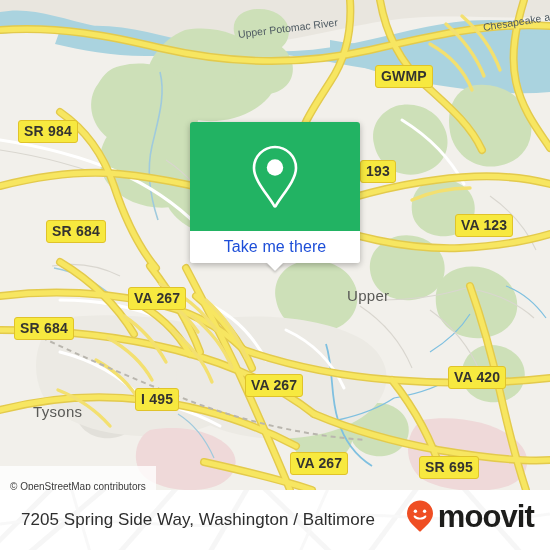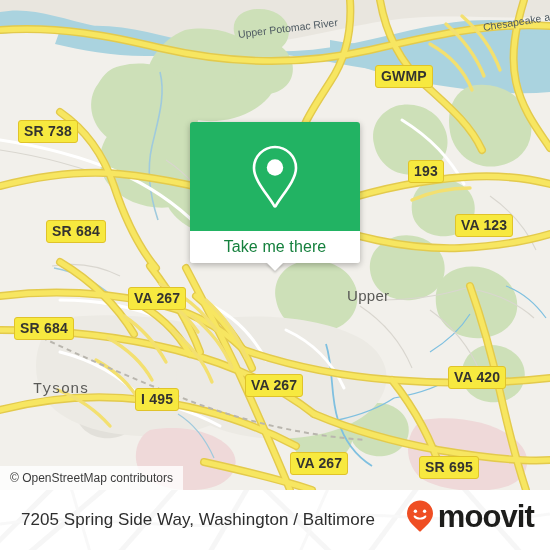--- a/index.html
+++ b/index.html
@@ -78,21 +78,21 @@
   #callout-bottom {
     background: #ffffff;
     height: 32px;
     border-radius: 0 0 3px 3px;
     display: flex;
     align-items: center;
     justify-content: center;
     position: relative;
   }
   #callout-label {
-    color: #15803d;
+    color: #1d4ed8;
     font-size: 16px;
     letter-spacing: .1px;
   }
   #callout-tail {
     position: absolute;
     left: 50%;
     bottom: -8px;
     margin-left: -9px;
     width: 0; height: 0;
     border-left: 9px solid transparent;
@@ -103,23 +103,23 @@
 
   
   #attribution {
     position: absolute;
     left: 0;
     top: 466px;
     height: 24px;
     display: flex;
     align-items: center;
     background: rgba(255,255,255,.78);
-    padding: 0 10px 0 10px;
+    padding: 8px 10px 0 10px;
     color: #3b3b3b;
-    font-size: 12px;
+    font-size: 10px;
     white-space: nowrap;
   }
 
   
   #footer {
     position: absolute;
     left: 0;
     top: 490px;
     width: 550px;
     height: 60px;
@@ -326,25 +326,25 @@
 
       <g stroke="#b9b6ae" stroke-width="2" fill="none" stroke-dasharray="5 4">
         <path d="M26,330 C80,356 140,382 198,404 C254,424 310,436 366,440"></path>
       </g>
     </svg>
 
     <div class="riverlabel" style="left:238px; top:28px; transform: rotate(-7deg); transform-origin: left center;">Upper Potomac River</div>
     <div class="riverlabel" style="left:483px; top:21px; transform: rotate(-9deg); transform-origin: left center;">Chesapeake and</div>
 
     <div class="citylabel" style="left:347px; top:287px;">Upper</div>
-    <div class="citylabel" style="left:33px; top:381px;font-family:Liberation Mono, monospace;">Tysons</div>
+    <div class="citylabel" style="left:33px; top:403px;">Tysons</div>
 
     <div class="shield" style="left:375px; top:65px;">GWMP</div>
-    <div class="shield" style="left:18px; top:120px;">SR 738</div>
-    <div class="shield" style="left:360px; top:160px;margin-left:48px;">193</div>
+    <div class="shield" style="left:18px; top:120px;">SR 984</div>
+    <div class="shield" style="left:360px; top:160px;">193</div>
     <div class="shield" style="left:46px; top:220px;">SR 684</div>
     <div class="shield" style="left:455px; top:214px;">VA 123</div>
     <div class="shield" style="left:128px; top:287px;">VA 267</div>
     <div class="shield" style="left:14px; top:317px;">SR 684</div>
     <div class="shield" style="left:135px; top:388px;">I 495</div>
     <div class="shield" style="left:245px; top:374px;">VA 267</div>
     <div class="shield" style="left:448px; top:366px;">VA 420</div>
     <div class="shield" style="left:290px; top:452px;">VA 267</div>
     <div class="shield" style="left:395px; top:456px;margin-left:24px;">SR 695</div>
 

